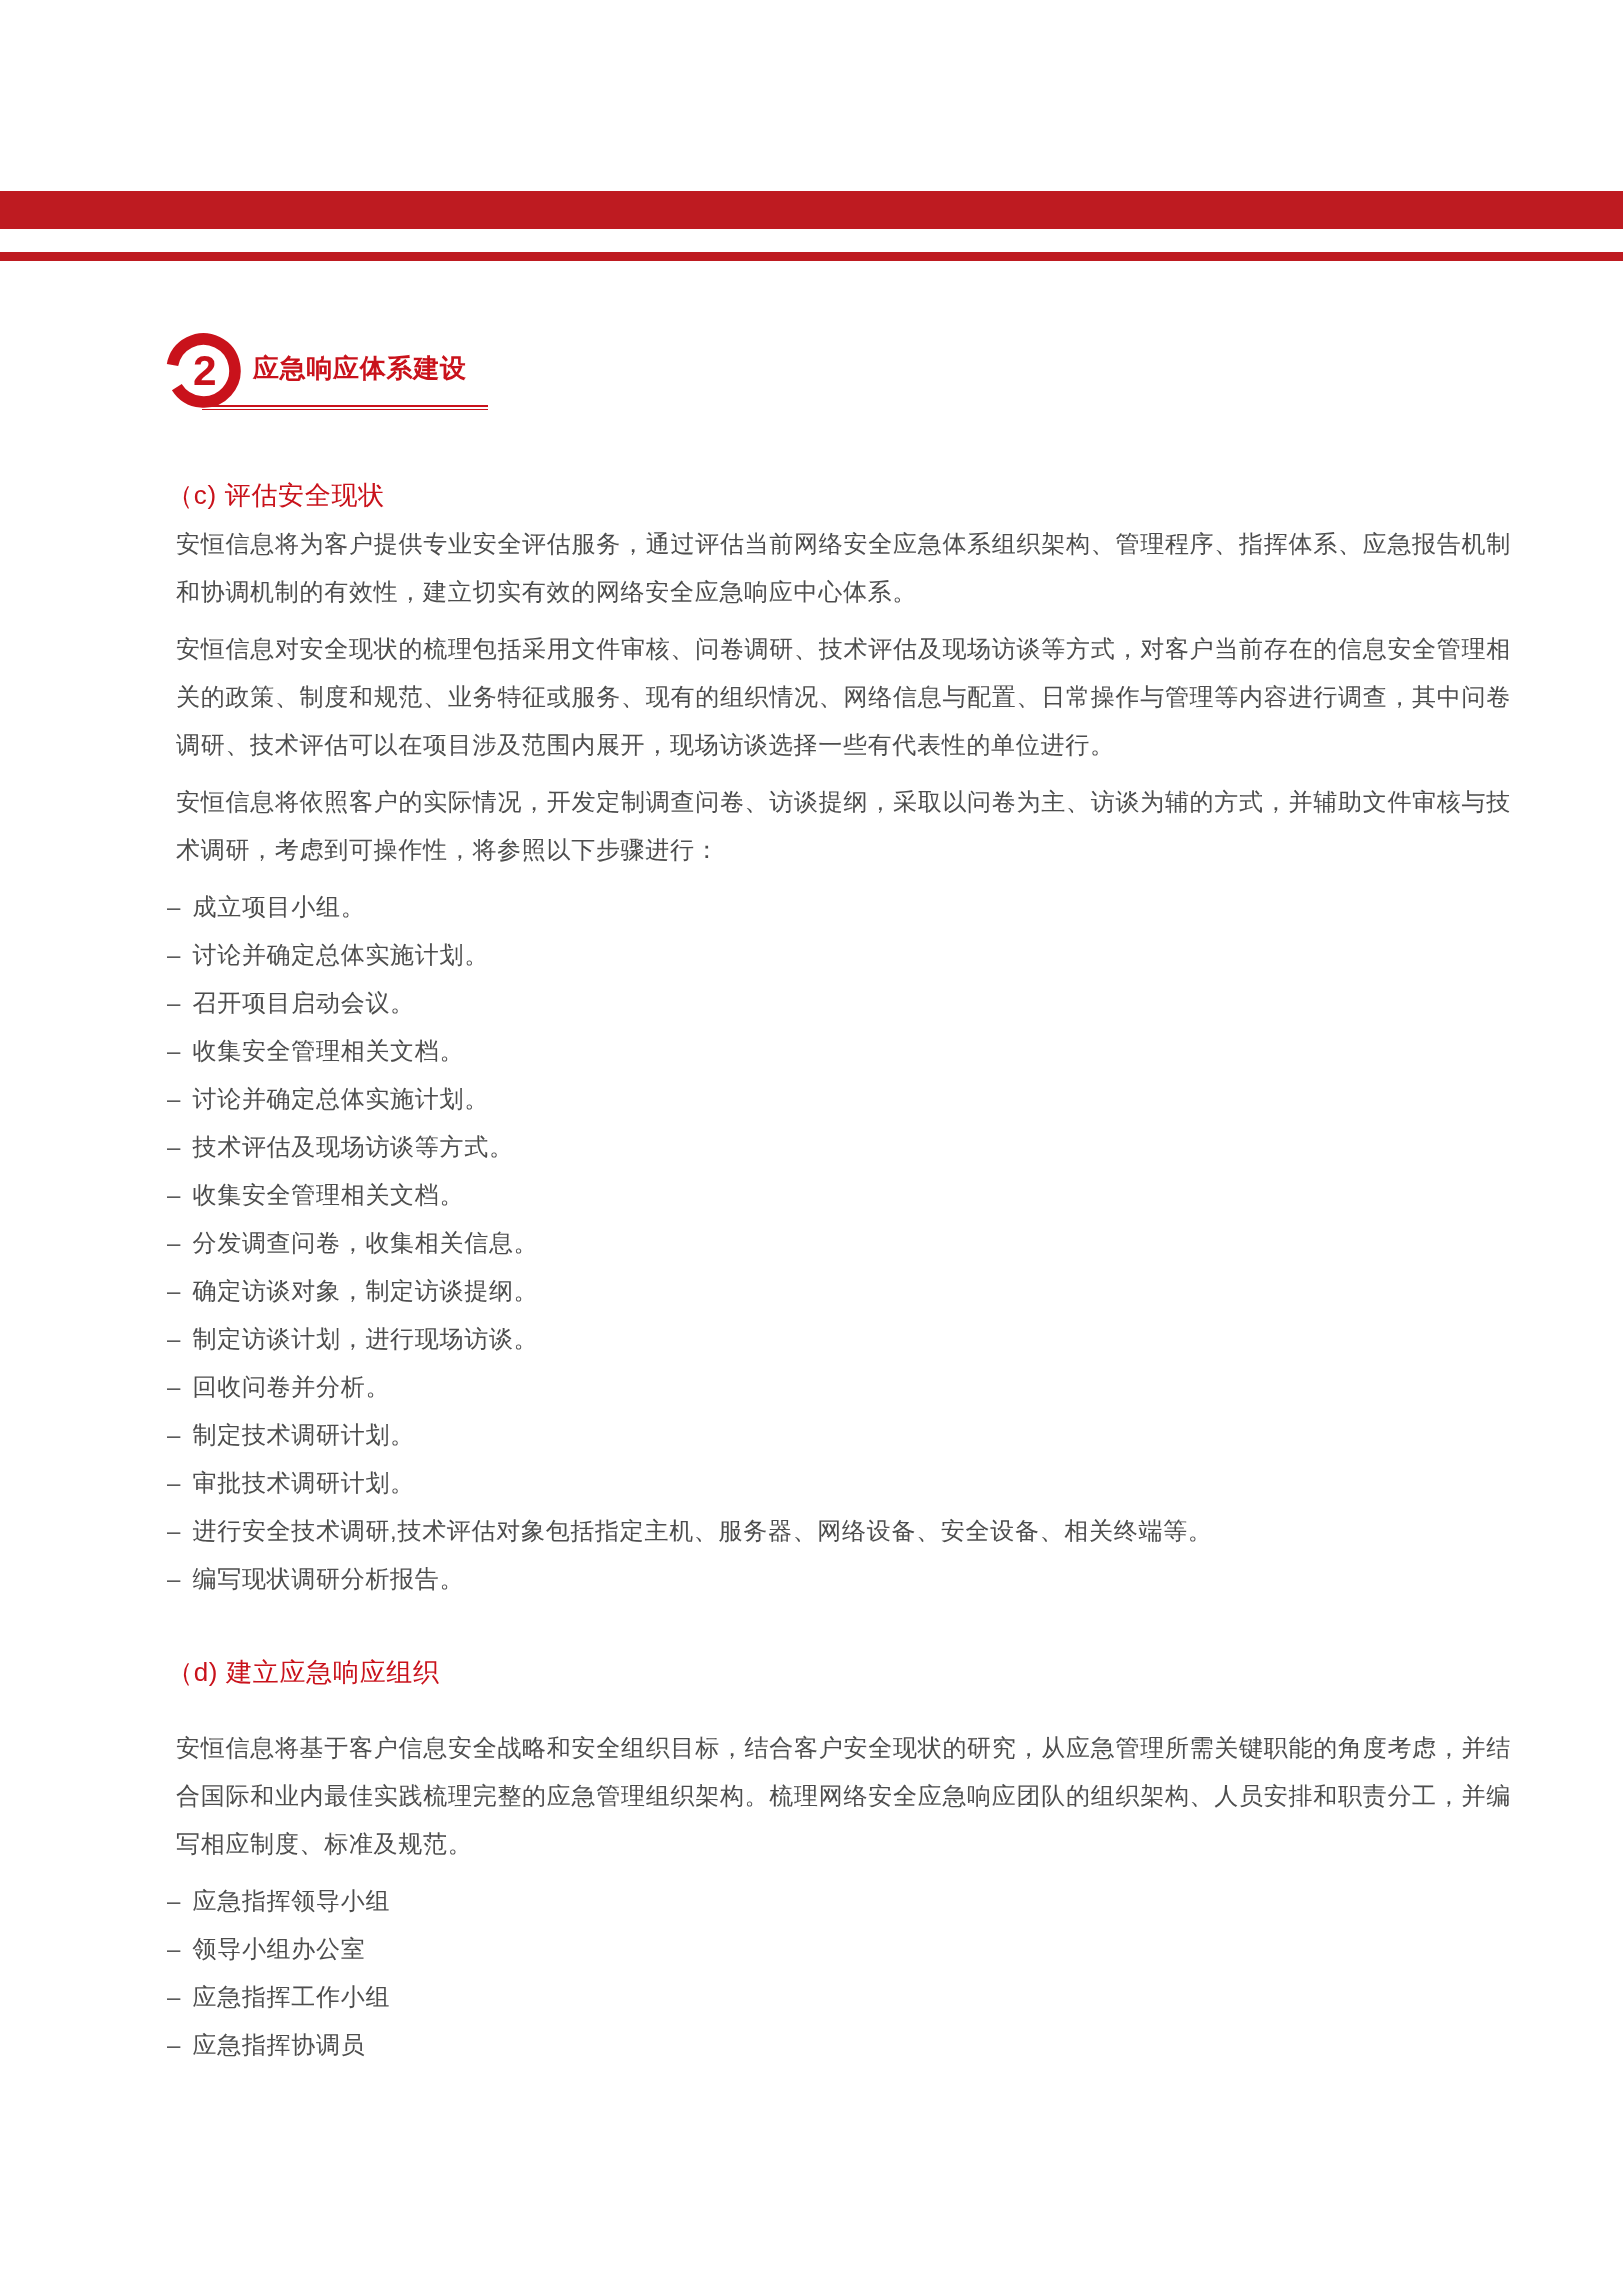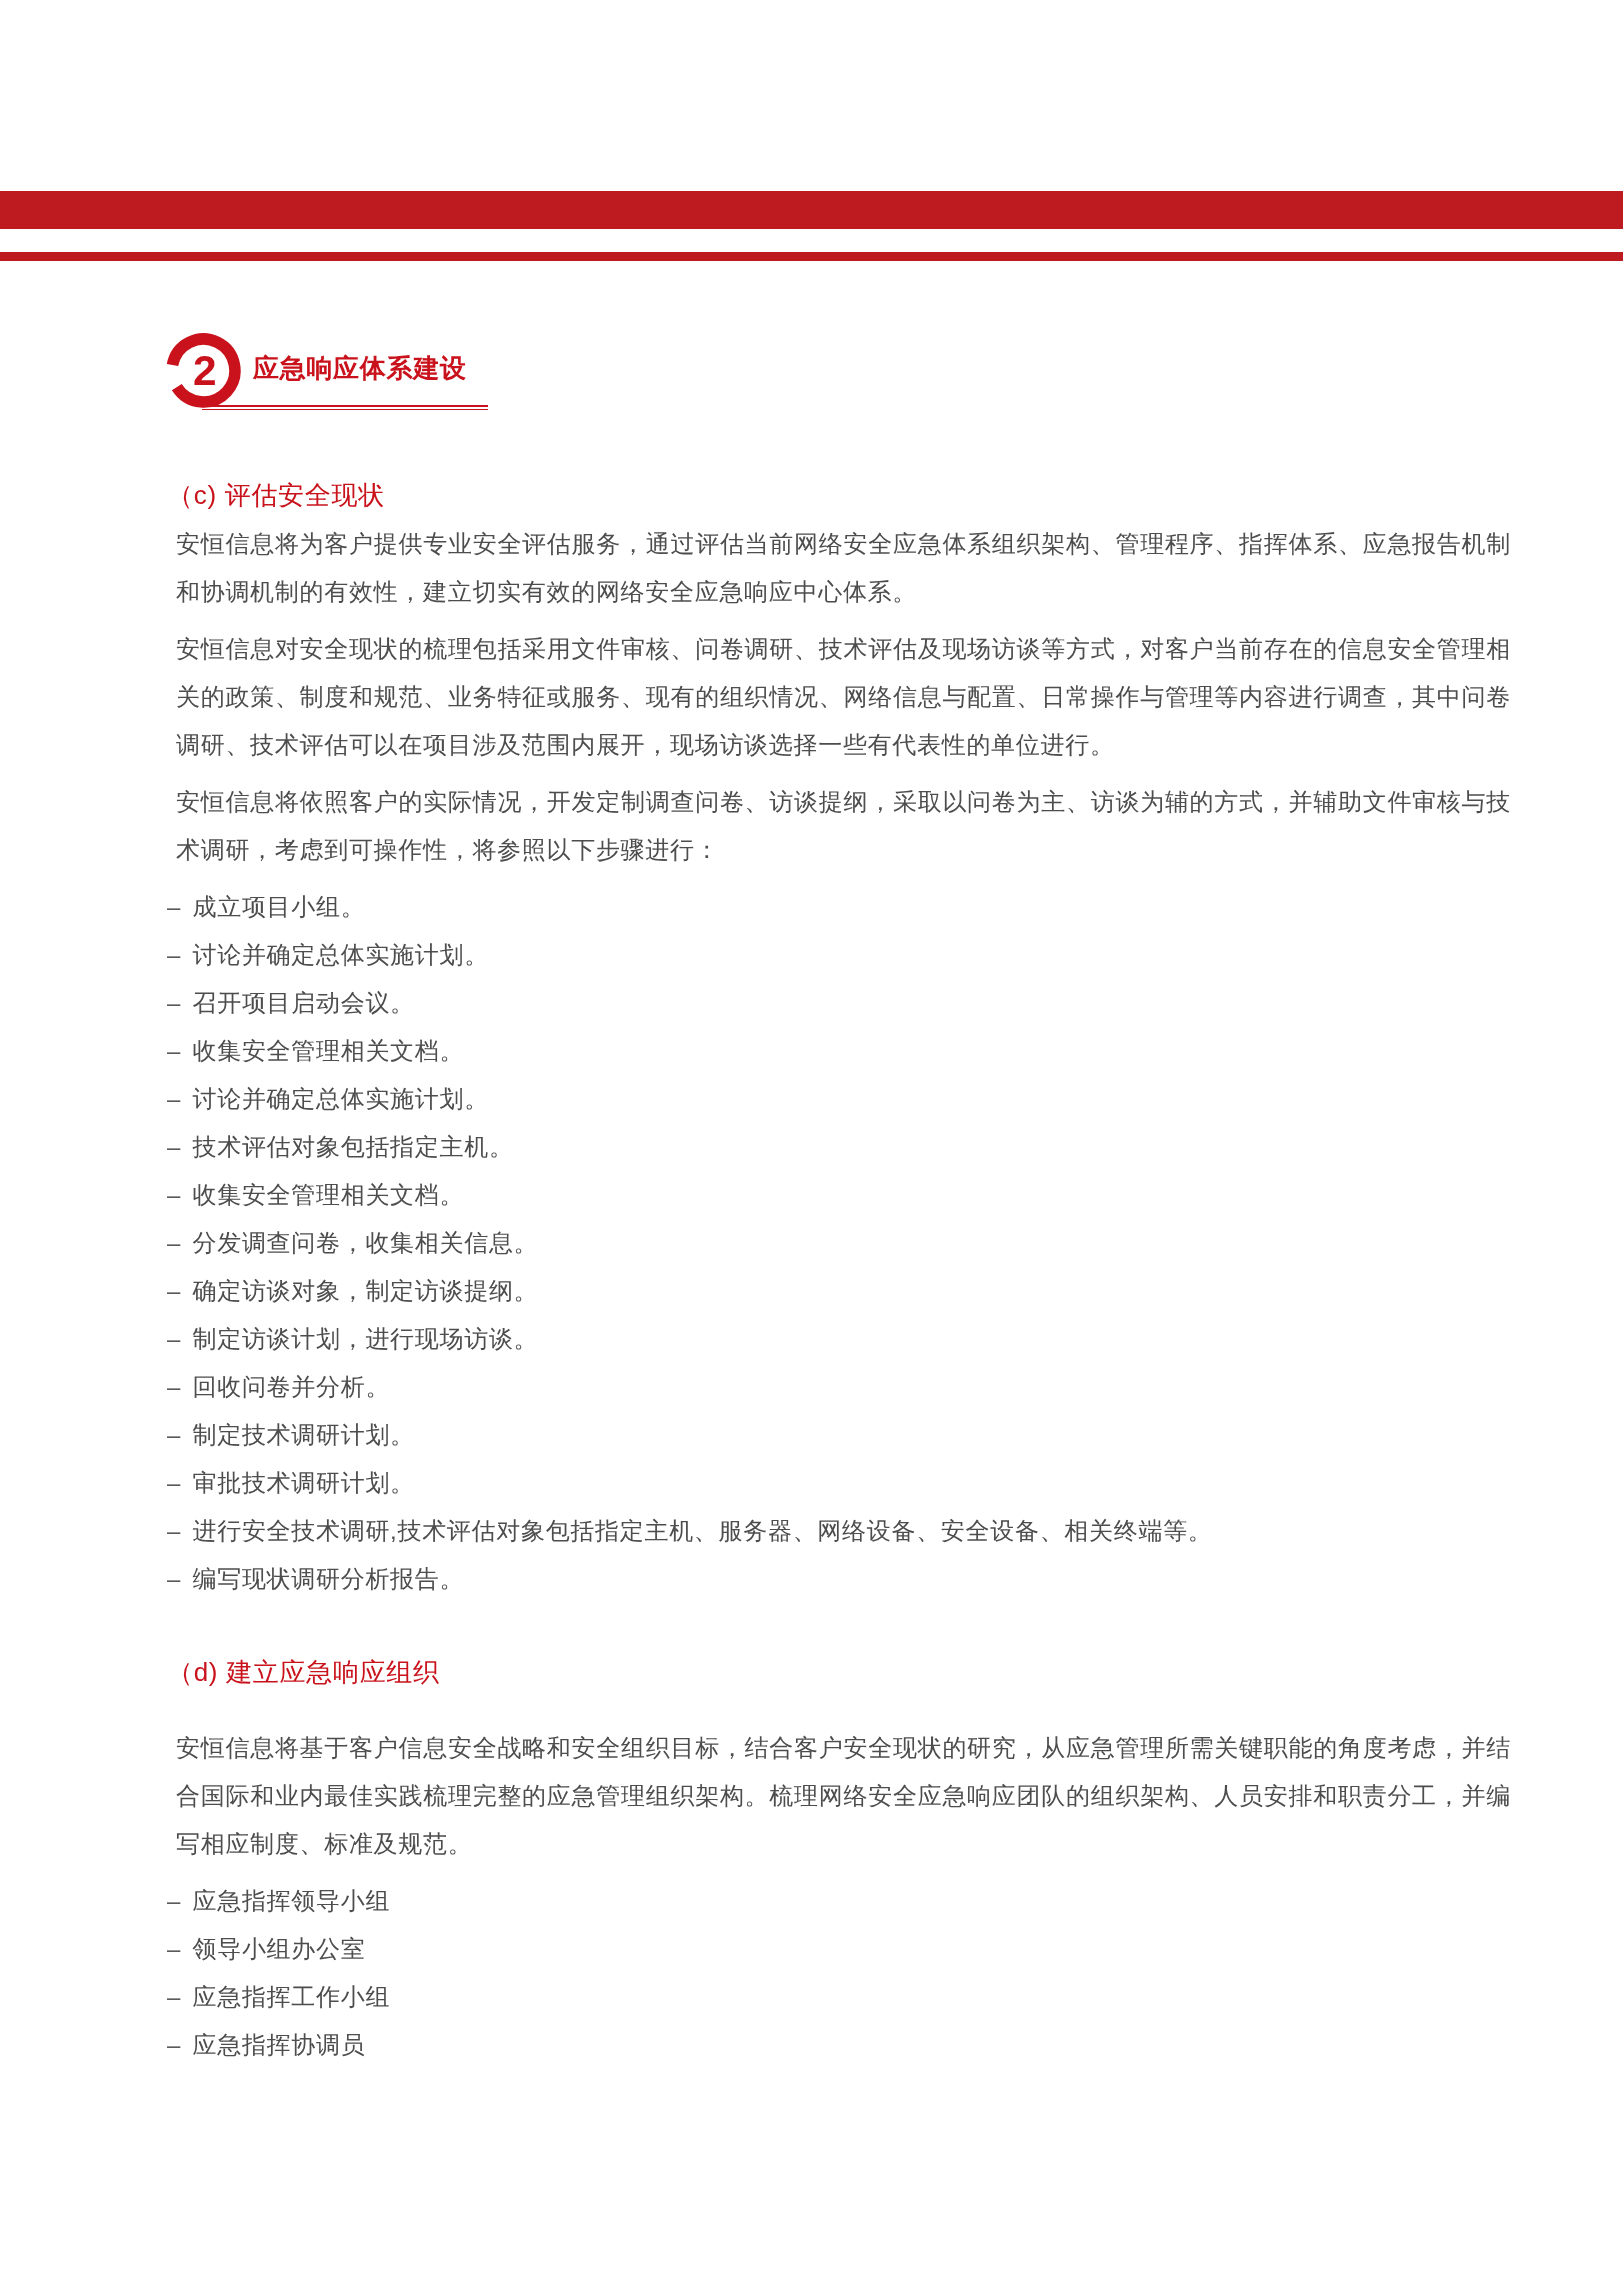--- a/index.html
+++ b/index.html
@@ -90,21 +90,21 @@
         <li>
             <span class="li-marker">–</span>
             <span class="li-text">收集安全管理相关文档。</span>
           </li>
         <li>
             <span class="li-marker">–</span>
             <span class="li-text">讨论并确定总体实施计划。</span>
           </li>
         <li>
             <span class="li-marker">–</span>
-            <span class="li-text">技术评估对象包括指定主机。</span>
+            <span class="li-text">技术评估及现场访谈等方式。</span>
           </li>
         <li>
             <span class="li-marker">–</span>
             <span class="li-text">收集安全管理相关文档。</span>
           </li>
         <li>
             <span class="li-marker">–</span>
             <span class="li-text">分发调查问卷，收集相关信息。</span>
           </li>
         <li>

